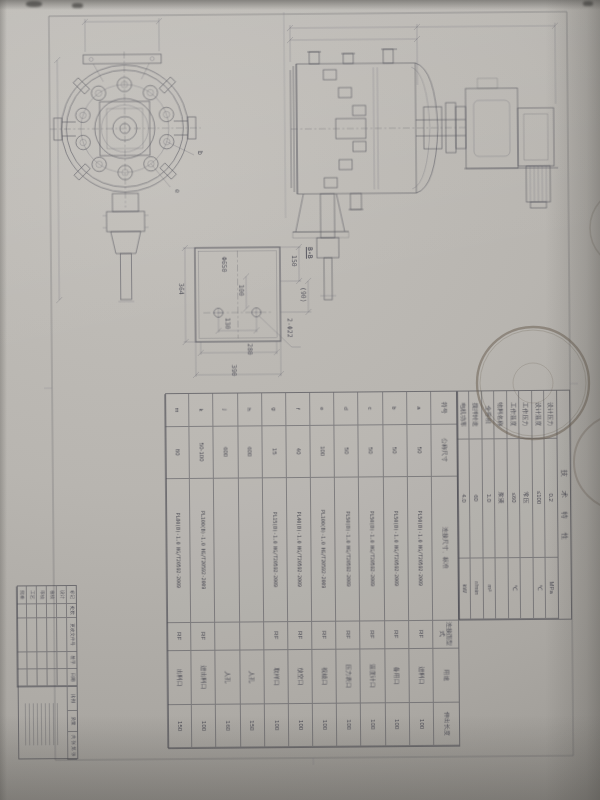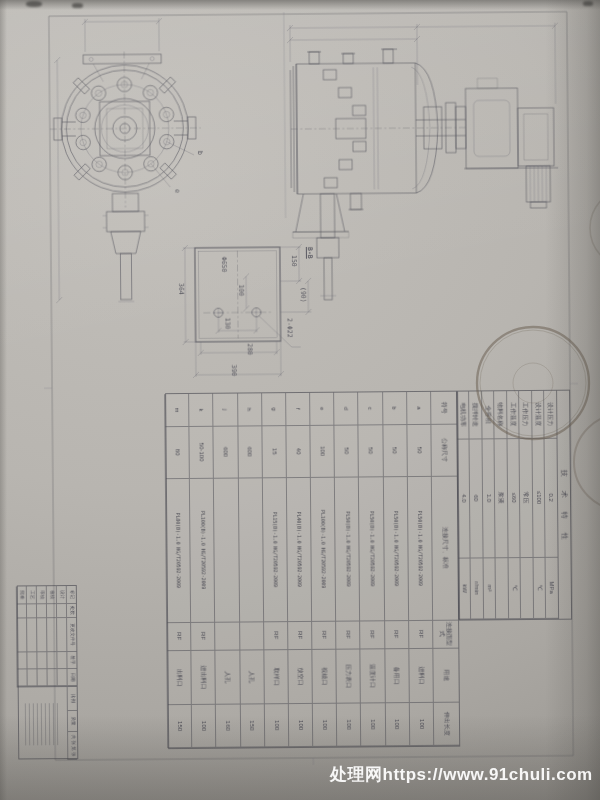--- a/index.html
+++ b/index.html
@@ -452,16 +452,13 @@
         <circle cx="622" cy="462" r="48" fill="none" stroke="#665a4c" stroke-width="2" opacity=".3"></circle>
         <circle cx="630" cy="228" r="40" fill="none" stroke="#665a4c" stroke-width="1.6" opacity=".22"></circle>
       </g>
     </svg>
   </div>
 
   <div id="leftEdge"></div>
   <div id="rightShade"></div>
   <div id="bottomShade"></div>
 
-  <div id="watermark">
-    <span>处理网https://www.91chuli.com</span>
-  </div>
 </div>
 
 </body></html>

